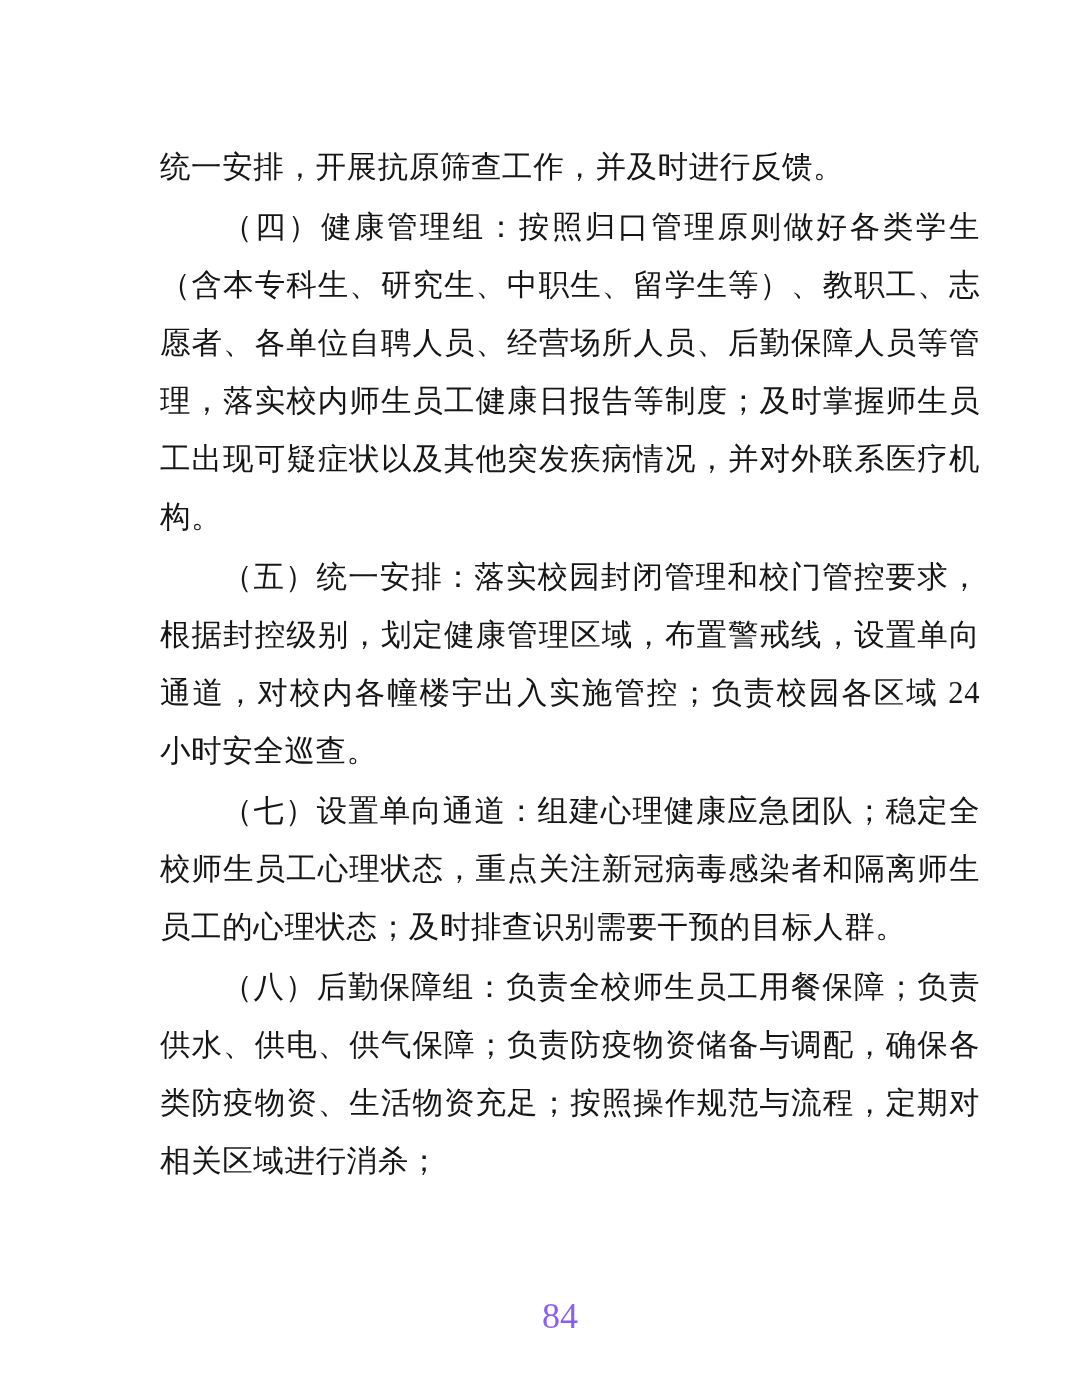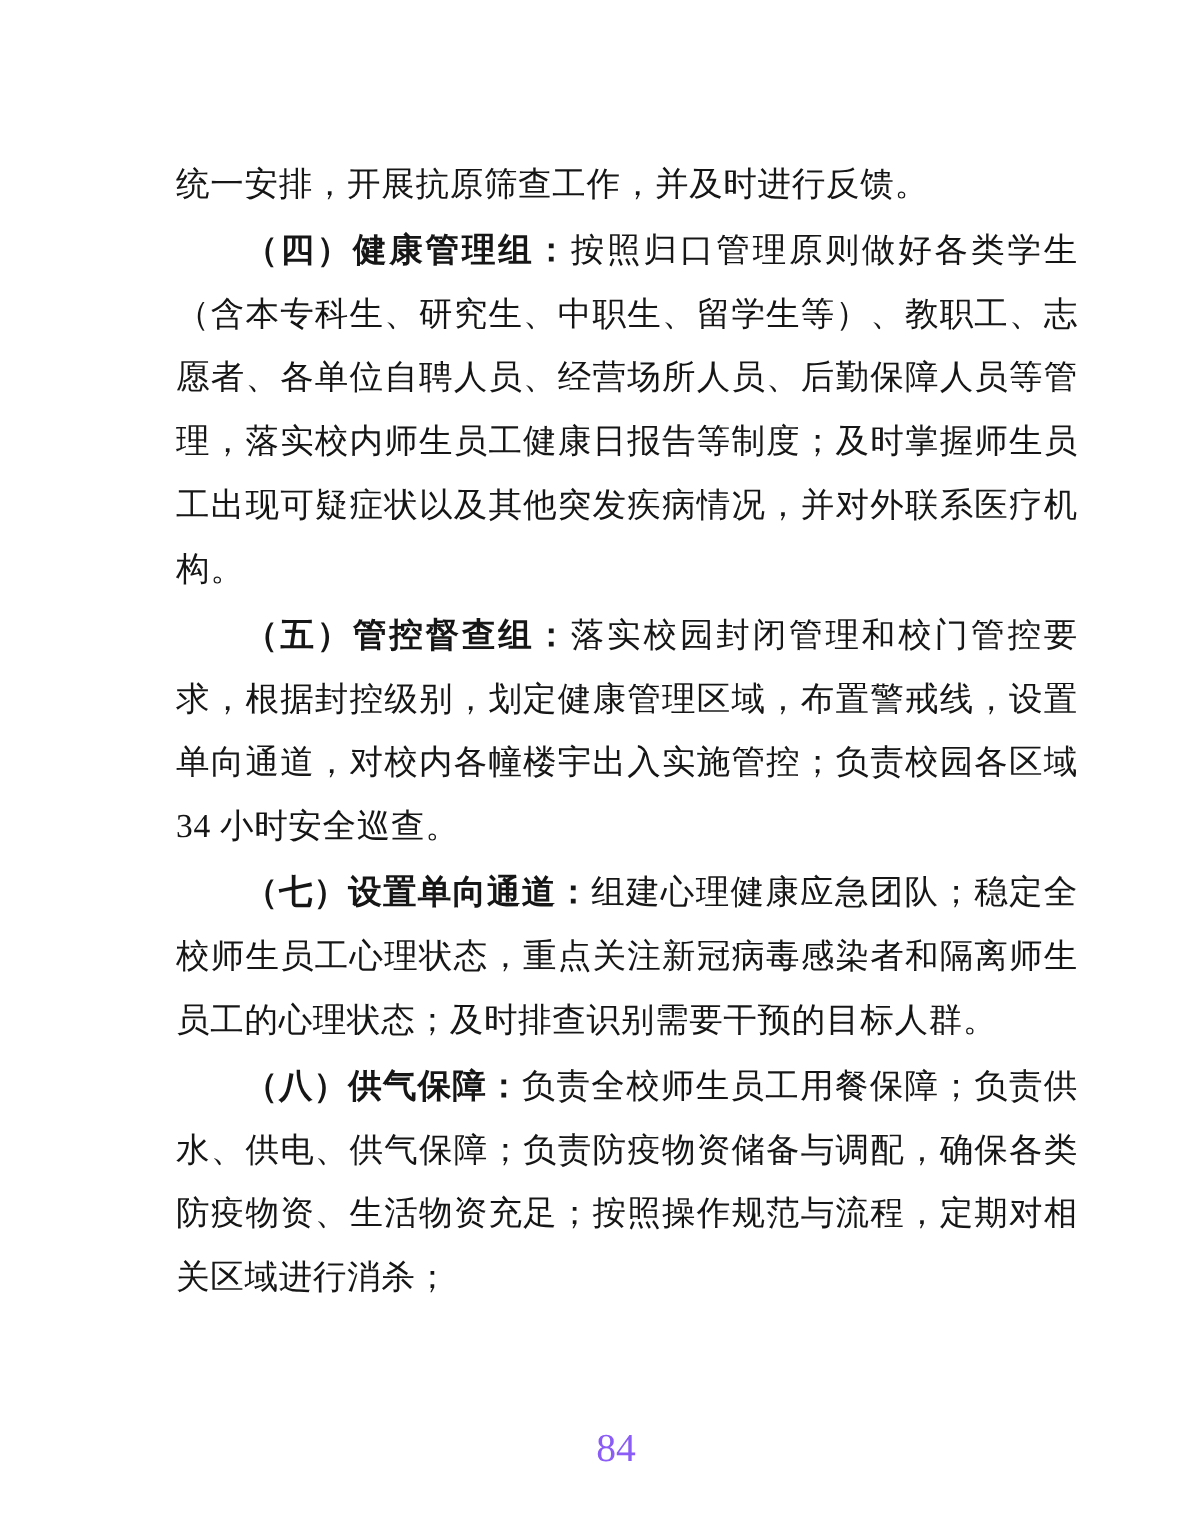--- a/index.html
+++ b/index.html
@@ -29,21 +29,21 @@
     line-height: 58px;
     text-align: justify;
     text-justify: inter-ideograph;
     letter-spacing: 0.6px;
     color: #161616;
   }
   p.indent {
     text-indent: 62px;
   }
   .lead {
-    font-weight: bold;
+    font-weight: normal;
     letter-spacing: 0.5px;
   }
   .page-number {
     position: absolute;
     left: 0;
     right: 0;
     top: 1295px;
     text-align: center;
     font-size: 36px;
     font-family: "Liberation Serif", "DejaVu Serif", serif;
@@ -59,29 +59,29 @@
 
     <p class="para">
       <span>统一安排，开展抗原筛查工作，并及时进行反馈。</span>
     </p>
 
     <p class="para indent">
       <span class="lead">（四）健康管理组：</span><span>按照归口管理原则做好各类学生（含本专科生、研究生、中职生、留学生等）、教职工、志愿者、各单位自聘人员、经营场所人员、后勤保障人员等管理，落实校内师生员工健康日报告等制度；及时掌握师生员工出现可疑症状以及其他突发疾病情况，并对外联系医疗机构。</span>
     </p>
 
     <p class="para indent">
-      <span class="lead">（五）管控督查组：</span><span>落实校园封闭管理和校门管控要求，根据封控级别，划定健康管理区域，布置警戒线，设置单向通道，对校内各幢楼宇出入实施管控；负责校园各区域 34 小时安全巡查。</span>
+      <span class="lead">（五）统一安排：</span><span>落实校园封闭管理和校门管控要求，根据封控级别，划定健康管理区域，布置警戒线，设置单向通道，对校内各幢楼宇出入实施管控；负责校园各区域 24 小时安全巡查。</span>
     </p>
 
 
     <p class="para indent">
       <span class="lead">（七）设置单向通道：</span><span>组建心理健康应急团队；稳定全校师生员工心理状态，重点关注新冠病毒感染者和隔离师生员工的心理状态；及时排查识别需要干预的目标人群。</span>
     </p>
 
     <p class="para indent">
-      <span class="lead">（八）供气保障：</span><span>负责全校师生员工用餐保障；负责供水、供电、供气保障；负责防疫物资储备与调配，确保各类防疫物资、生活物资充足；按照操作规范与流程，定期对相关区域进行消杀；</span>
+      <span class="lead">（八）后勤保障组：</span><span>负责全校师生员工用餐保障；负责供水、供电、供气保障；负责防疫物资储备与调配，确保各类防疫物资、生活物资充足；按照操作规范与流程，定期对相关区域进行消杀；</span>
     </p>
 
   </div>
 
   <div class="page-number">84</div>
 
 </div>
 
 </body></html>

